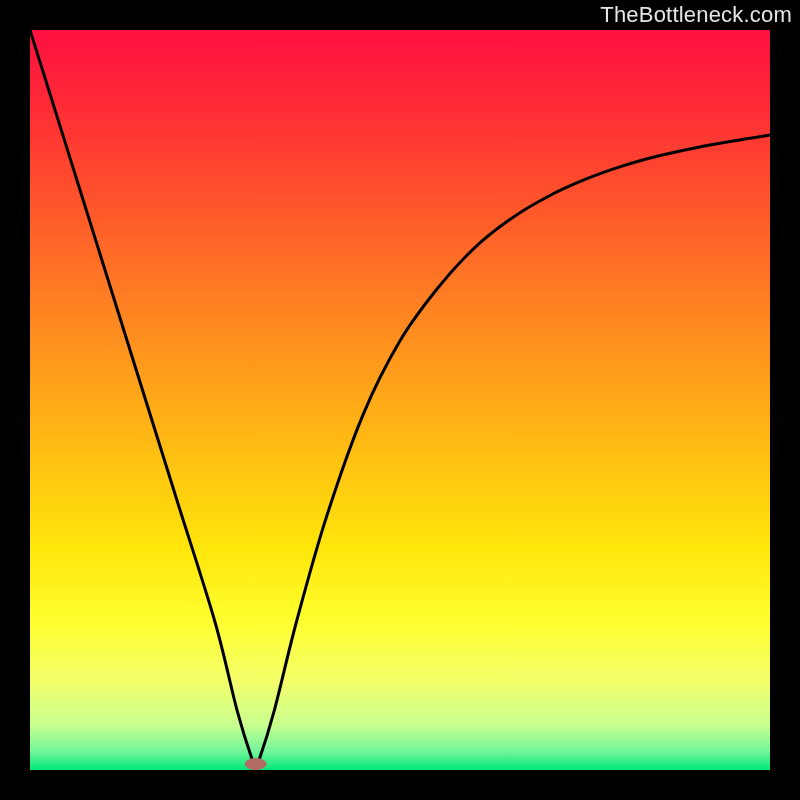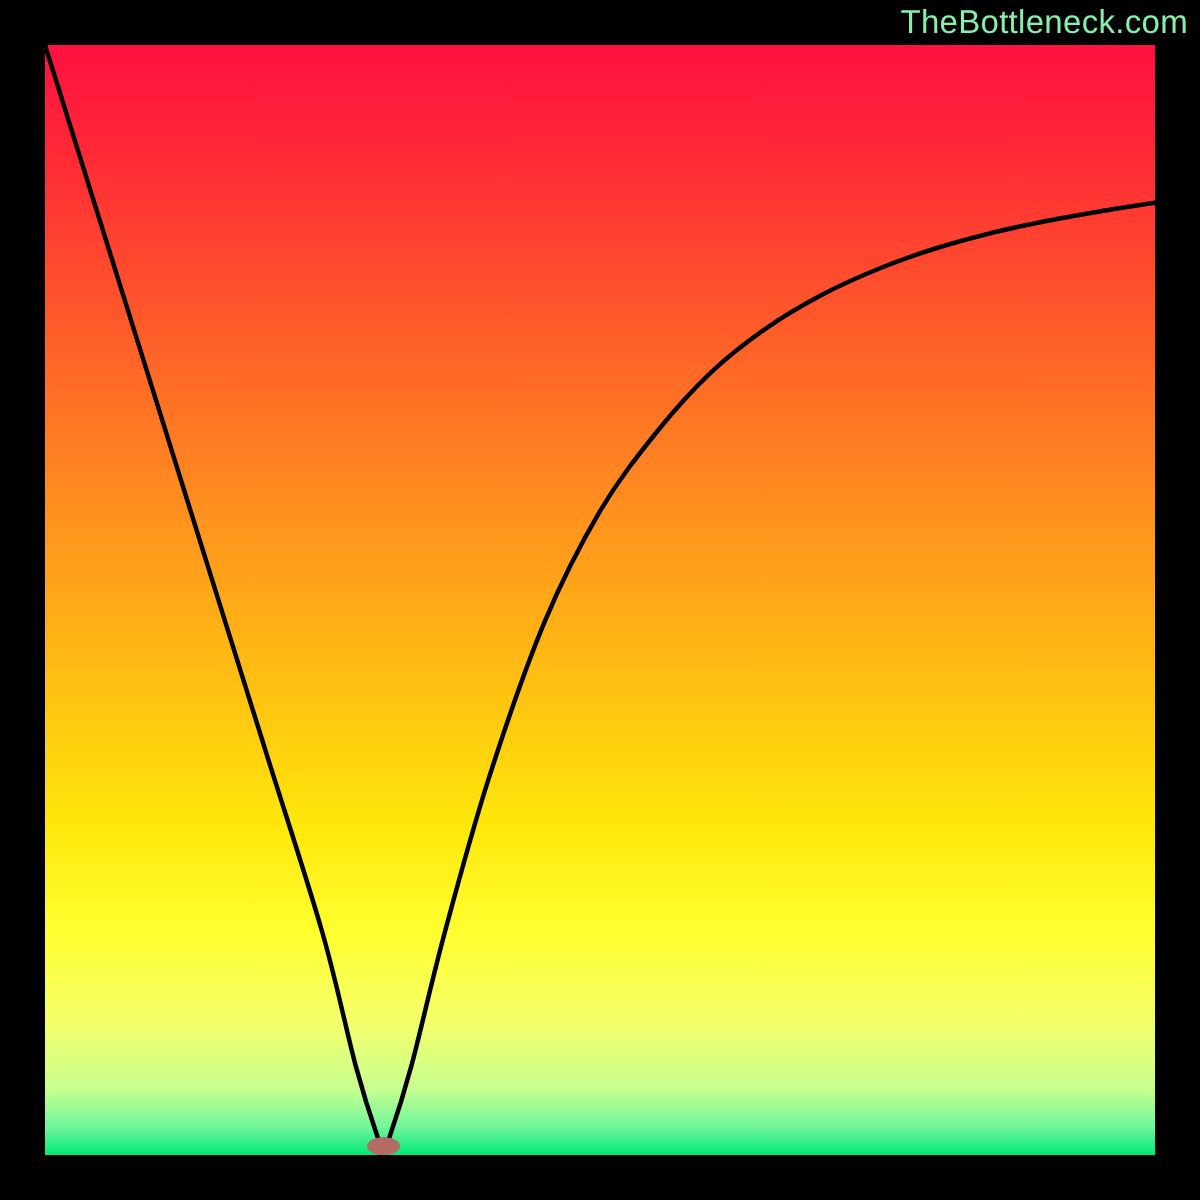--- a/index.html
+++ b/index.html
@@ -24,21 +24,21 @@
     top: 30px;
     left: 30px;
     width: 740px;
     height: 740px;
     
   }
   .watermark {
     position: absolute;
     top: 2px;
     right: 8px;
-    color: #86efac;
+    color: #e5e5e5;
     font-size: 22px;
     font-weight: 500;
     letter-spacing: 0.2px;
     user-select: none;
   }
   svg {
     display: block;
   }
 </style>
 </head>

